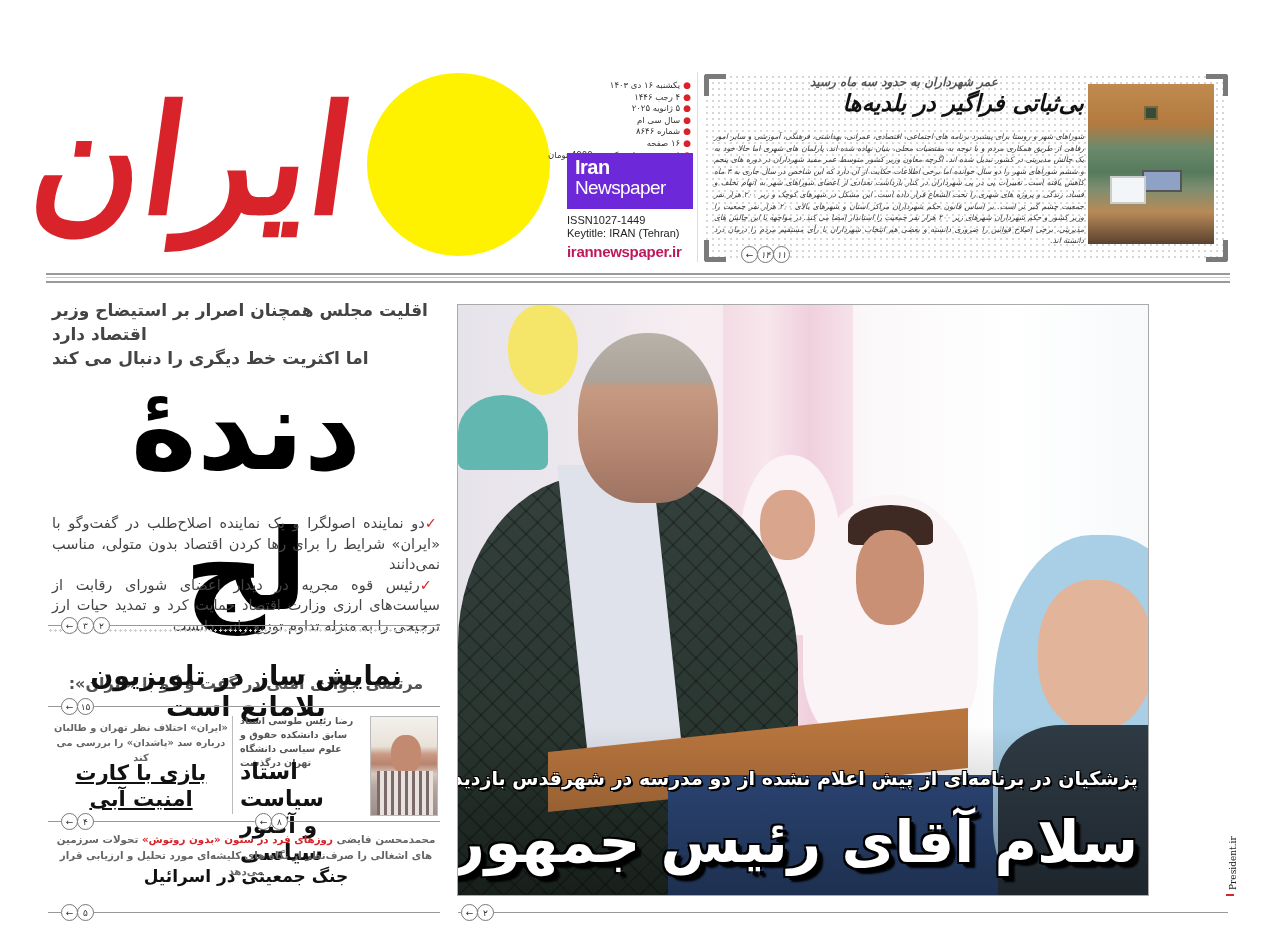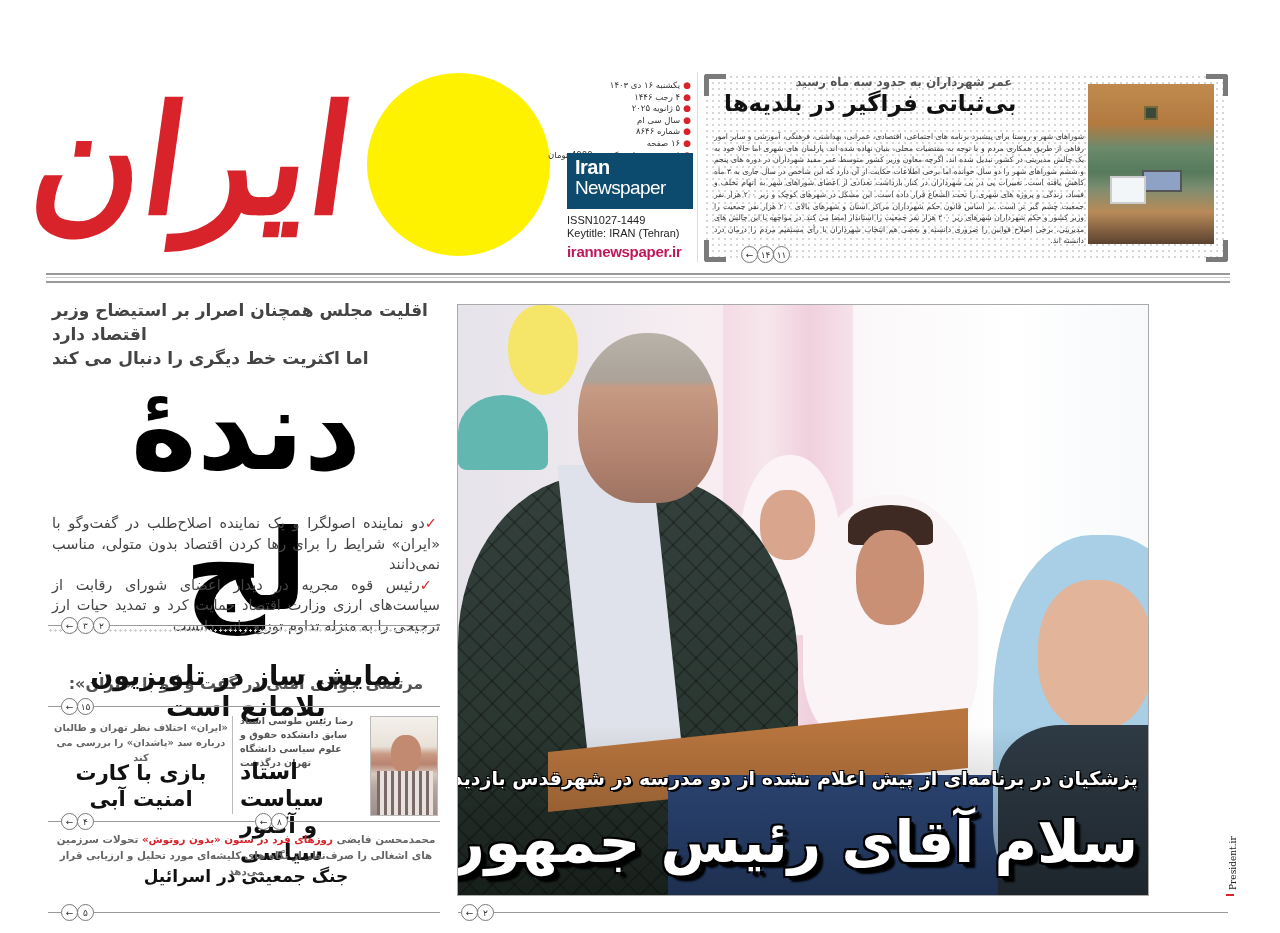--- a/index.html
+++ b/index.html
@@ -16,44 +16,44 @@
     letter-spacing: -6px; transform: skewX(-8deg);
   }
   .sun {
     left: 367px; top: 73px; width: 183px; height: 183px; border-radius: 50%;
     background: #fff200;
   }
   .meta-list { left: 566px; top: 80px; width: 125px; direction: rtl; text-align: right; }
   .meta-list .row { font-size: 8.5px; line-height: 11.6px; color: #333; white-space: nowrap; }
   .meta-list .row .dot { color: #d9232a; font-size: 9px; margin-left: 3px; }
   .brand-box {
-    left: 567px; top: 153px; width: 126px; height: 56px; background: #0c4a6e;
+    left: 567px; top: 153px; width: 126px; height: 56px; background: #6d28d9;
     color: #fff; padding: 4px 0 0 8px; font-family: "Liberation Sans", sans-serif;
   }
   .brand-box .b1 { font-size: 20px; font-weight: bold; line-height: 20px; letter-spacing: -0.5px; }
   .brand-box .b2 { font-size: 19px; line-height: 22px; letter-spacing: -0.6px; }
   .issn { left: 567px; top: 214px; font-size: 11px; line-height: 13px; color: #222; font-family: "Liberation Sans", sans-serif; }
   .site { left: 567px; top: 243px; font-size: 15px; font-weight: bold; color: #be185d; font-family: "Liberation Sans", sans-serif; letter-spacing: -0.3px; }
   .vsep { left: 697px; top: 72px; width: 1px; height: 190px; background: #ddd; }
 
   
   .topbox { left: 704px; top: 74px; width: 524px; height: 188px;
-    background-image: radial-gradient(#d6d6d6 1px, transparent 1.2px); background-size: 6px 6px; }
+    background-image: radial-gradient(#d6d6d6 1px, transparent 1.2px); background-size: 6px 6px; font-style: italic; }
   .corner { position: absolute; width: 22px; height: 22px; border-color: #7a7a7a; border-style: solid; border-width: 0; }
   .c-tl { left: 0; top: 0; border-top-width: 5px; border-left-width: 5px; border-top-left-radius: 3px; }
   .c-tr { right: 0; top: 0; border-top-width: 5px; border-right-width: 5px; border-top-right-radius: 3px; }
   .c-bl { left: 0; bottom: 0; border-bottom-width: 5px; border-left-width: 5px; border-bottom-left-radius: 3px; }
   .c-br { right: 0; bottom: 0; border-bottom-width: 5px; border-right-width: 5px; border-bottom-right-radius: 3px; }
   .tb-photo { left: 384px; top: 10px; width: 126px; height: 160px;
     background: linear-gradient(180deg, #c08a4e 0%, #b37a40 25%, #6c8a6c 40%, #567a5c 55%, #7c8d70 65%, #b98a58 80%, #5a4230 100%); }
   .tb-photo .screen { position: absolute; left: 22px; top: 92px; width: 36px; height: 28px; background: #f3f6f8; border: 2px solid #ccc; }
   .tb-photo .screen2 { position: absolute; left: 54px; top: 86px; width: 40px; height: 22px; background: #8ea2c6; border: 2px solid #555; }
   .tb-photo .frame { position: absolute; left: 56px; top: 22px; width: 14px; height: 14px; background: #3a4a3a; border: 2px solid #7a6a3a; }
   .tb-kicker { left: 20px; top: 1px; width: 360px; text-align: center; direction: rtl; font-size: 12px; font-weight: bold; color: #555; }
-  .tb-title { left: 20px; top: 16px; width: 360px; text-align: left; direction: rtl; font-size: 23px; font-weight: bold; color: #111; letter-spacing: -0.5px; }
+  .tb-title { left: 20px; top: 16px; width: 360px; text-align: right; direction: rtl; font-size: 23px; font-weight: bold; color: #111; letter-spacing: -0.5px; }
   .tb-body { left: 10px; top: 57px; width: 370px; direction: rtl; text-align: justify; font-size: 7.6px; line-height: 11.6px; color: #333; }
   .pages { display: flex; align-items: center; gap: 0; direction: ltr; }
   .pg { display: inline-flex; align-items: center; justify-content: center; width: 17px; height: 17px; border: 1px solid #777; border-radius: 50%; font-size: 9px; color: #333; background: #fff; margin-left: -1px; }
   .tb-pages { left: 38px; top: 172px; }
 
   .dbl-rule { left: 46px; width: 1184px; height: 10px; border-top: 2px solid #9a9a9a; border-bottom: 2px solid #9a9a9a; top: 273px; }
   .dbl-rule::after { content: ""; position: absolute; left: 0; right: 0; top: 2px; height: 1px; background: #c9c9c9; }
 
   
   .lc { left: 52px; width: 388px; direction: rtl; }
@@ -73,21 +73,21 @@
     background: linear-gradient(180deg, #f4f1ec 0%, #e8e1d8 30%, #c99a84 38%, #b98470 48%, #d8c8c0 58%, #b7a8a0 70%, #9e8c88 100%); }
   .author-photo .shirt { position: absolute; left: 6px; bottom: 0; width: 56px; height: 44px;
     background: repeating-linear-gradient(90deg, #7a6a6a 0 3px, #e9e1dc 3px 7px), repeating-linear-gradient(0deg, transparent 0 4px, rgba(90,70,70,.35) 4px 6px); }
   .author-photo .head { position: absolute; left: 20px; top: 18px; width: 30px; height: 38px; border-radius: 45% 45% 40% 40%; background: #c38a72; }
   .s3 { left: 240px; width: 125px; direction: rtl; text-align: left; }
   .s3-kicker { top: 714px; font-size: 9.5px; line-height: 14px; color: #555; font-weight: bold; }
   .s3-title { top: 758px; font-size: 22px; line-height: 27px; font-weight: bold; color: #111; letter-spacing: -0.5px; }
   .vsep2 { left: 232px; top: 716px; width: 1px; height: 98px; background: #bbb; }
   .s4 { left: 52px; width: 178px; direction: rtl; text-align: center; }
   .s4-kicker { top: 720px; font-size: 9.8px; line-height: 15px; color: #666; font-weight: bold; }
-  .s4-title { top: 760px; font-size: 21px; line-height: 26px; font-weight: bold; color: #111; letter-spacing: -0.5px; }
+  .s4-title { top: 760px; font-size: 21px; line-height: 26px; font-weight: bold; color: #111; letter-spacing: -0.5px; text-decoration: underline; }
 
   .s5-kicker { top: 831px; text-align: center; font-size: 10.3px; line-height: 16px; color: #666; font-weight: bold; }
   .s5-kicker .red { color: #d9232a; }
   .s5-title { top: 866px; text-align: center; font-size: 17px; font-weight: bold; color: #111; letter-spacing: -0.5px; }
 
   
   .main-photo { left: 457px; top: 304px; width: 692px; height: 592px; overflow: hidden; border: 1px solid #aaa;
     background: linear-gradient(90deg, #e7e3ea 0%, #ece8ee 18%, #f8eef2 35%, #f6e8ee 45%, #fbf8fa 60%, #ffffff 80%, #f7f9fb 100%); }
   .mp-chick { position: absolute; left: 50px; top: 0; width: 70px; height: 90px; background: #f5e66a; border-radius: 45% 45% 50% 50%; }
   .mp-blob { position: absolute; left: 0; top: 90px; width: 90px; height: 75px; background: #62b8b0; border-radius: 50% 50% 10% 10%; }

